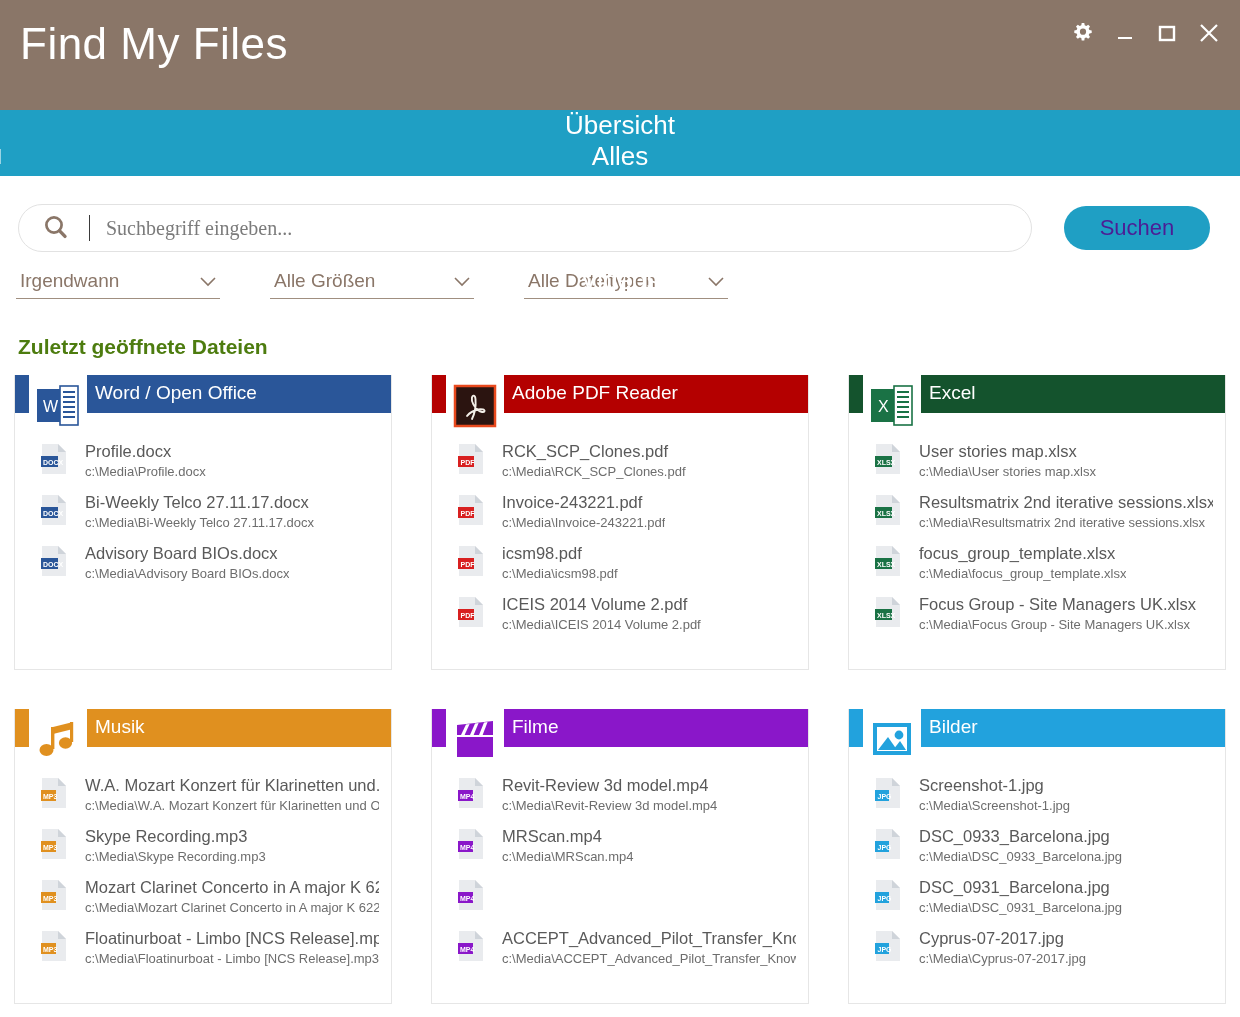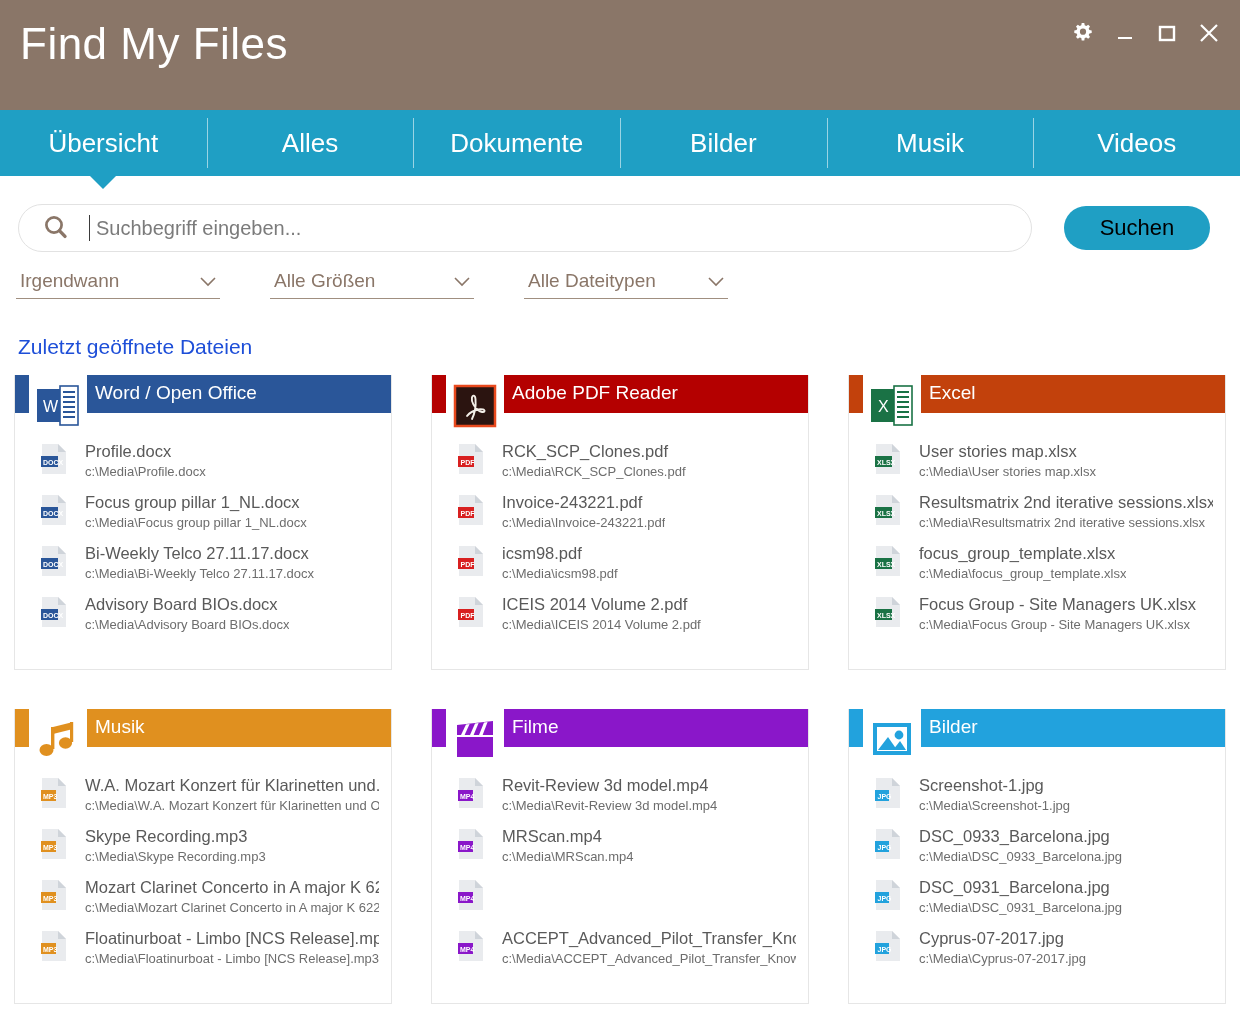--- a/index.html
+++ b/index.html
@@ -36,20 +36,21 @@
     display:flex;align-items:center;justify-content:center;
     color:#ffffff;
   }
   .win-ctrls svg{ display:block; }
 
   
   .tabbar{
     display:flex;
     height:66px;
     background:#1f9fc4;
+    flex-direction:column;
   }
   .tab{
     flex:1 1 0;
     position:relative;
     display:flex;align-items:center;justify-content:center;
     color:#ffffff;
     font-size:26px;
     font-weight:300;
     box-sizing:border-box;
   }
@@ -90,39 +91,39 @@
   }
   .mag{
     width:34px;height:34px;flex:0 0 auto;
     color:#8a7668;
     display:flex;align-items:center;justify-content:center;
   }
   .search-input{
     flex:1 1 auto;
     border:0; outline:0;
     background:transparent;
-    font-family:Liberation Sans, sans-serif;
+    font-family:Liberation Serif, serif;
     font-size:20px;
     font-weight:300;
     color:#5b5b5b;
-    margin-left:6px;
+    margin-left:16px;
     padding:0;
     height:34px;
   }
   .search-input::placeholder{ color:#7b7b7b; opacity:1; }
   .caret{
     width:1px;height:26px;background:#3a3a3a;
     margin-left:16px;flex:0 0 auto;
   }
   .btn-search{
     margin-left:32px;
     width:146px;height:44px;
     border:0;border-radius:24px;
     background:#1f9fc4;
-    color:#000000;
+    color:#4c1d95;
     font-family:"Liberation Sans", sans-serif;
     font-size:22px;font-weight:300;
     cursor:pointer;
   }
 
   
   .filters{
     display:flex;
     margin:18px 0 0 16px;
   }
@@ -136,22 +137,22 @@
     color:#8a7668;
     font-size:19px;
     font-weight:300;
     cursor:pointer;
   }
   .chev{ color:#8a7668; }
 
   .section-title{
     margin:36px 0 0 18px;
     font-size:21px;
-    font-weight:400;
-    color:#1d4ed8;
+    font-weight:700;
+    color:#4d7c0f;
   }
 
   
   .grid{
     margin:16px 14px 0 14px;
     display:grid;
     grid-template-columns:repeat(3, 1fr);
     column-gap:14px;
     row-gap:14px;
     gap:39px;
@@ -360,34 +361,20 @@
       <div class="filerow">
         <span class="fileicon">
           <svg width="26" height="32" viewBox="0 0 26 32">
               <path d="M1 1h16l8 8v22H1z" fill="#e9ebee"></path>
               <path d="M17 1l8 8h-8z" fill="#cfd4da"></path>
               <rect x="0" y="13" width="17" height="11" fill="#2a5699"></rect>
               <text x="2" y="21.5" font-family="Liberation Sans, sans-serif" font-size="7" font-weight="bold" fill="#fff">DOCX</text>
             </svg>
         </span>
         <span class="filetexts">
-          <span class="fname">Focus group pillar 1_NL.docx</span><br>
-          <span class="fpath">c:\Media\Focus group pillar 1_NL.docx</span>
-        </span>
-      </div>
-      <div class="filerow">
-        <span class="fileicon">
-          <svg width="26" height="32" viewBox="0 0 26 32">
-              <path d="M1 1h16l8 8v22H1z" fill="#e9ebee"></path>
-              <path d="M17 1l8 8h-8z" fill="#cfd4da"></path>
-              <rect x="0" y="13" width="17" height="11" fill="#2a5699"></rect>
-              <text x="2" y="21.5" font-family="Liberation Sans, sans-serif" font-size="7" font-weight="bold" fill="#fff">DOCX</text>
-            </svg>
-        </span>
-        <span class="filetexts">
           <span class="fname">Bi-Weekly Telco 27.11.17.docx</span><br>
           <span class="fpath">c:\Media\Bi-Weekly Telco 27.11.17.docx</span>
         </span>
       </div>
       <div class="filerow">
         <span class="fileicon">
           <svg width="26" height="32" viewBox="0 0 26 32">
               <path d="M1 1h16l8 8v22H1z" fill="#e9ebee"></path>
               <path d="M17 1l8 8h-8z" fill="#cfd4da"></path>
               <rect x="0" y="13" width="17" height="11" fill="#2a5699"></rect>
@@ -467,21 +454,21 @@
         </span>
         <span class="filetexts">
           <span class="fname">ICEIS 2014 Volume 2.pdf</span><br>
           <span class="fpath">c:\Media\ICEIS 2014 Volume 2.pdf</span>
         </span>
       </div>
     </div>
   </div>
 
   <div class="card">
-    <div class="card-head" style="background:#c2410c">
+    <div class="card-head" style="background:#14532d">
       <div class="notch"></div>
       <div class="card-title">Excel</div>
     </div>
     <div class="app-icon">
       <svg width="46" height="46" viewBox="0 0 46 46">
         <rect x="2" y="6" width="25" height="33" fill="#1a7245"></rect>
         <text x="9" y="29" font-family="Liberation Sans, sans-serif" font-size="16" fill="#fff">X</text>
         <rect x="25" y="3" width="18" height="39" fill="#fff" stroke="#1a7245" stroke-width="1.6"></rect>
         <g fill="#1a7245">
             <rect x="28" y="8" width="12" height="2"></rect>

